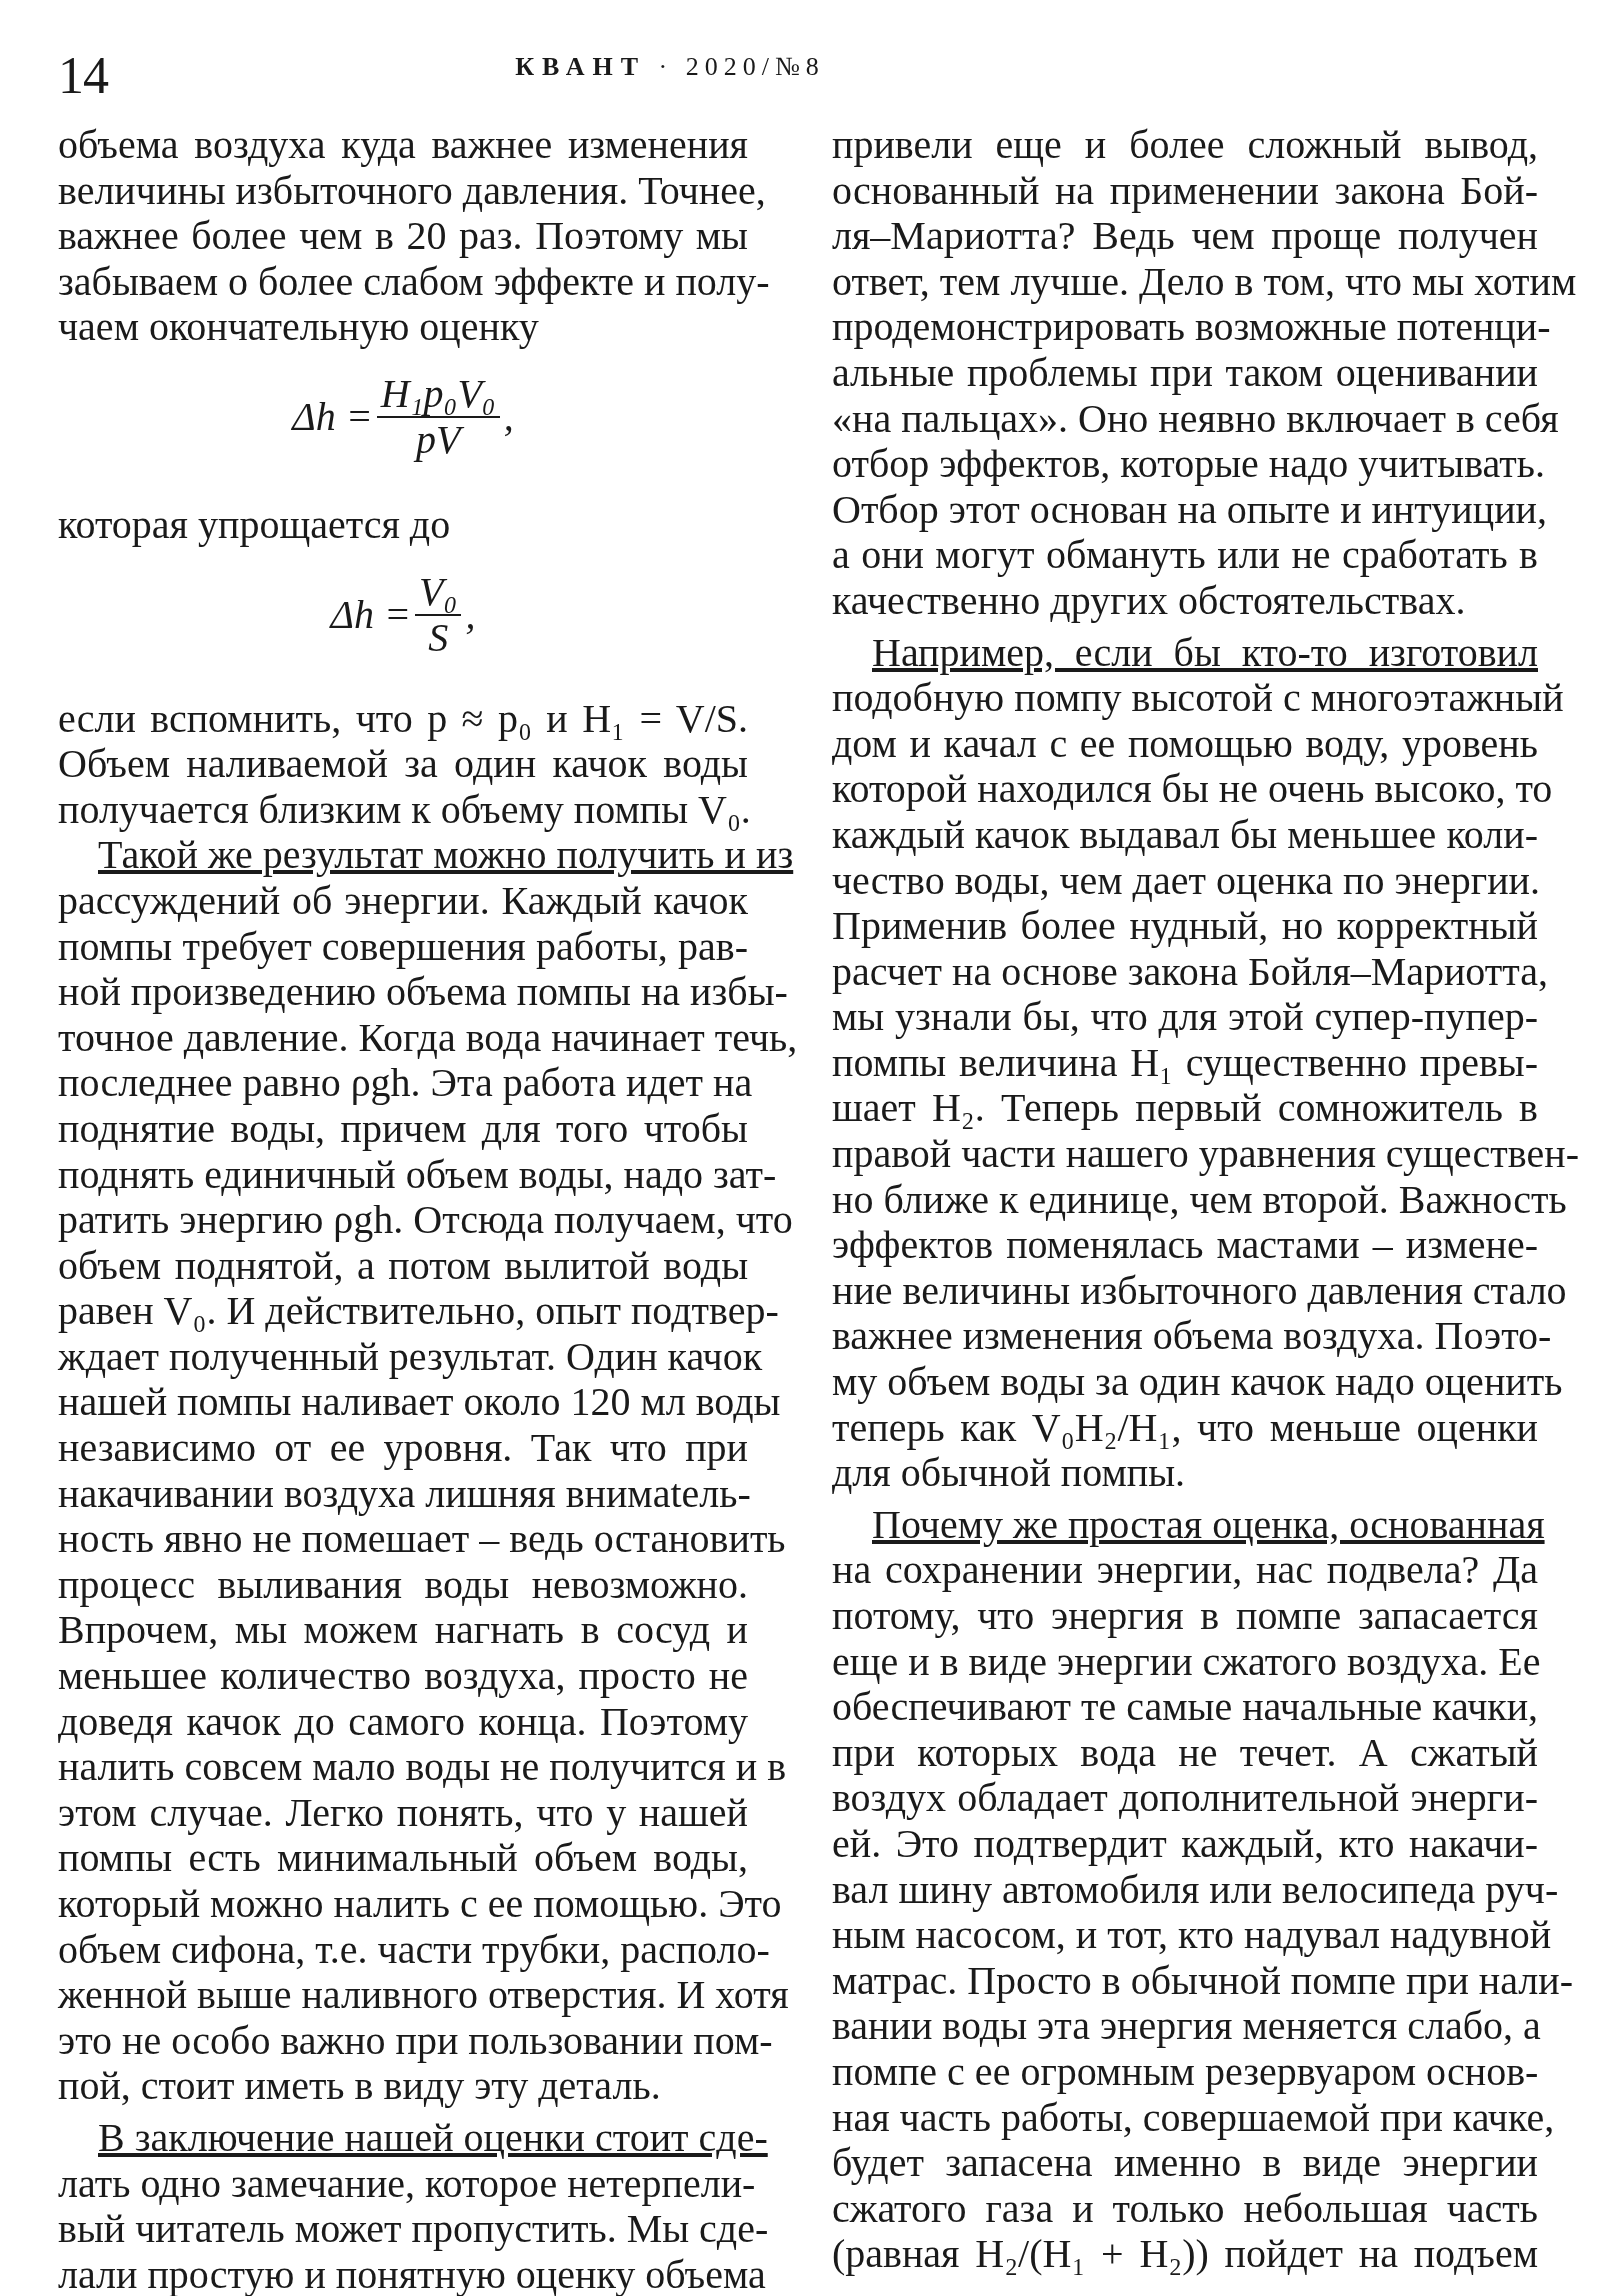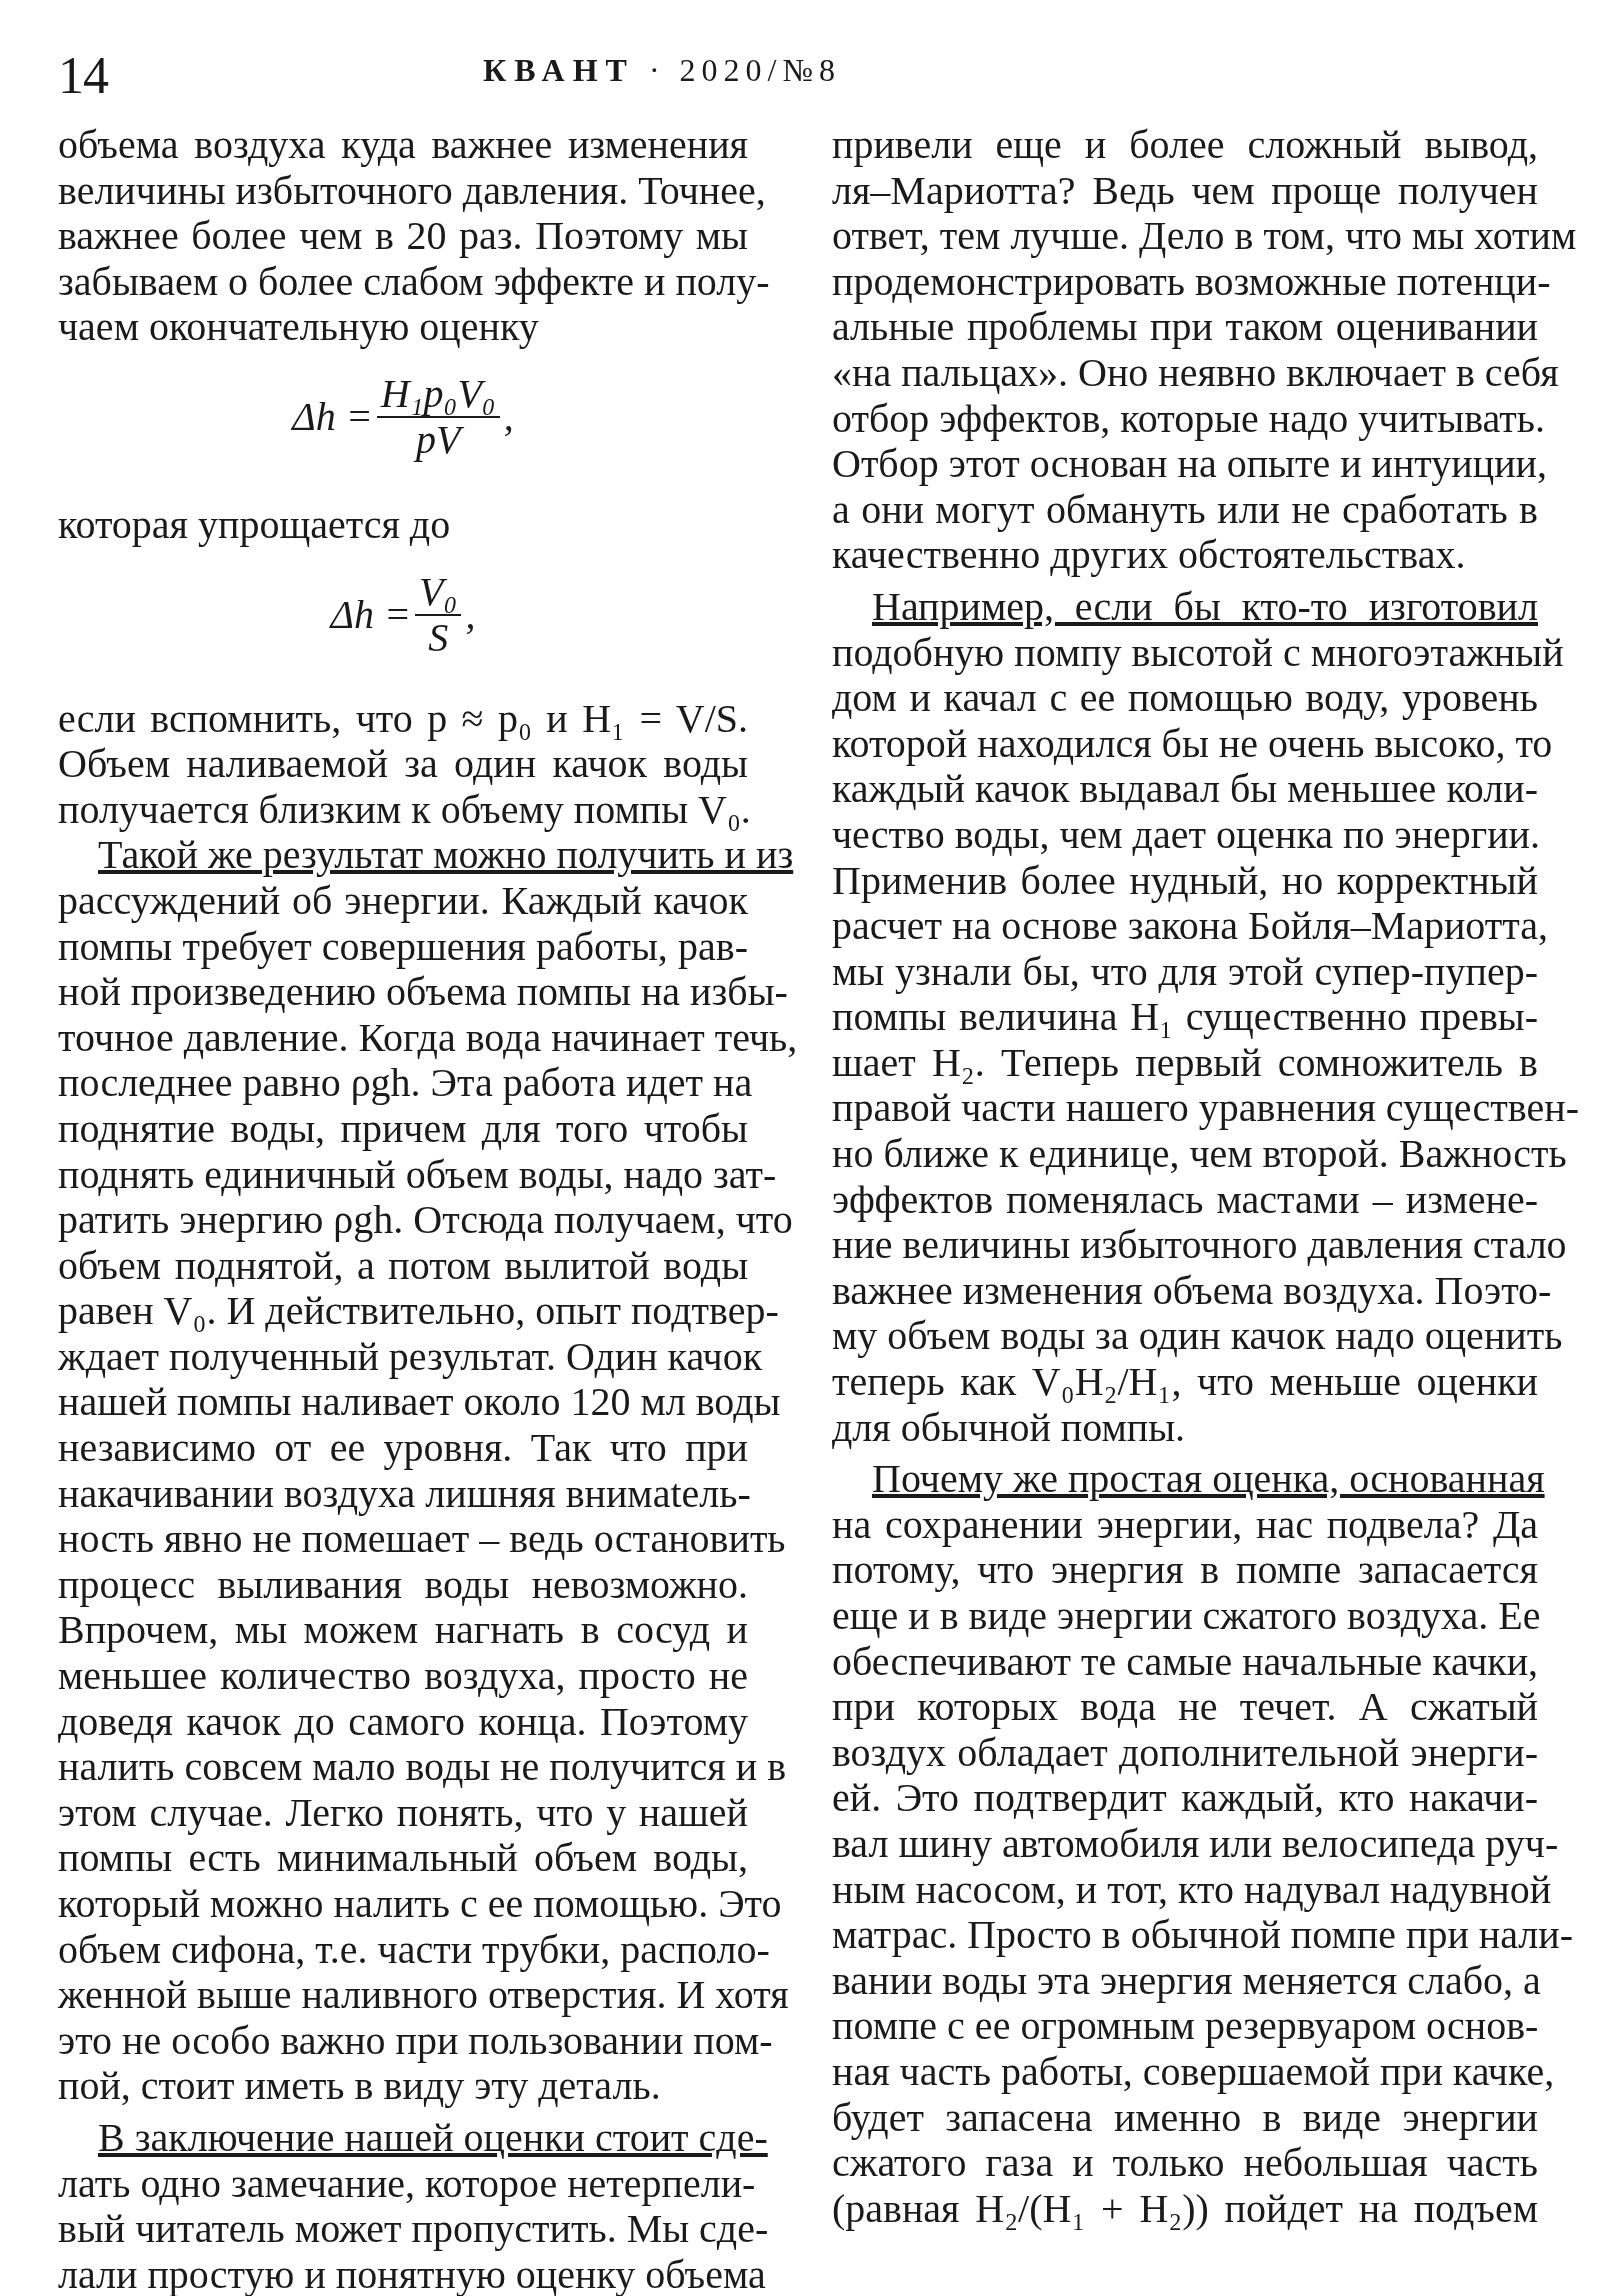--- a/index.html
+++ b/index.html
@@ -1,19 +1,19 @@
 <!DOCTYPE html>
 <html><head>
 <meta charset="utf-8">
 <style>
   html, body { margin:0; padding:0; background:#ffffff; }
   body { width:1600px; height:2296px; position:relative; overflow:hidden;
          font-family: "Liberation Serif", "DejaVu Serif", serif; color:#1a1a1a; }
   .page-num { position:absolute; left:58px; top:46px; font-size:52px; letter-spacing:-1px; }
-  .running-head { position:absolute; left:8px; width:1308px; top:52px; text-align:center; font-size:32px; letter-spacing:6px; }
+  .running-head { position:absolute; left:16px; width:1308px; top:52px; text-align:center; font-size:26px; letter-spacing:6px; }
   .running-head .mag { font-weight:bold; letter-spacing:8px; }
   .col { position:absolute; width:690px; font-size:40px; line-height:45.6px; }
   .col.left { left:58px; top:122px; }
   .col.right { left:832px; top:122px; width:706px; }
   .ln { display:block; white-space:nowrap; text-align:justify; text-align-last:justify; height:45.6px; overflow:visible; }
   .ln.last { text-align-last:left; }
   .ln.indent { padding-left:40px;text-decoration:underline; }
   .formula { display:block; text-align:center; font-style:italic; position:relative; }
   .f1 { height:130px; }
   .f2 { height:126px; }
@@ -86,20 +86,21 @@
       <div>
         <span class="ln indent">В заключение нашей оценки стоит сде-</span>
         <span class="ln">лать одно замечание, которое нетерпели-</span>
         <span class="ln">вый читатель может пропустить. Мы сде-</span>
         <span class="ln">лали простую и понятную оценку объема</span>
       </div>
     </div>
   <div class="col right" id="rightcol">
       <div>
         <span class="ln">привели еще и более сложный вывод,</span>
+        <span class="ln">основанный на применении закона Бой-</span>
         <span class="ln">ля–Мариотта? Ведь чем проще получен</span>
         <span class="ln">ответ, тем лучше. Дело в том, что мы хотим</span>
         <span class="ln">продемонстрировать возможные потенци-</span>
         <span class="ln">альные проблемы при таком оценивании</span>
         <span class="ln">«на пальцах». Оно неявно включает в себя</span>
         <span class="ln">отбор эффектов, которые надо учитывать.</span>
         <span class="ln">Отбор этот основан на опыте и интуиции,</span>
         <span class="ln">а они могут обмануть или не сработать в</span>
         <span class="ln last">качественно других обстоятельствах.</span>
       </div>

